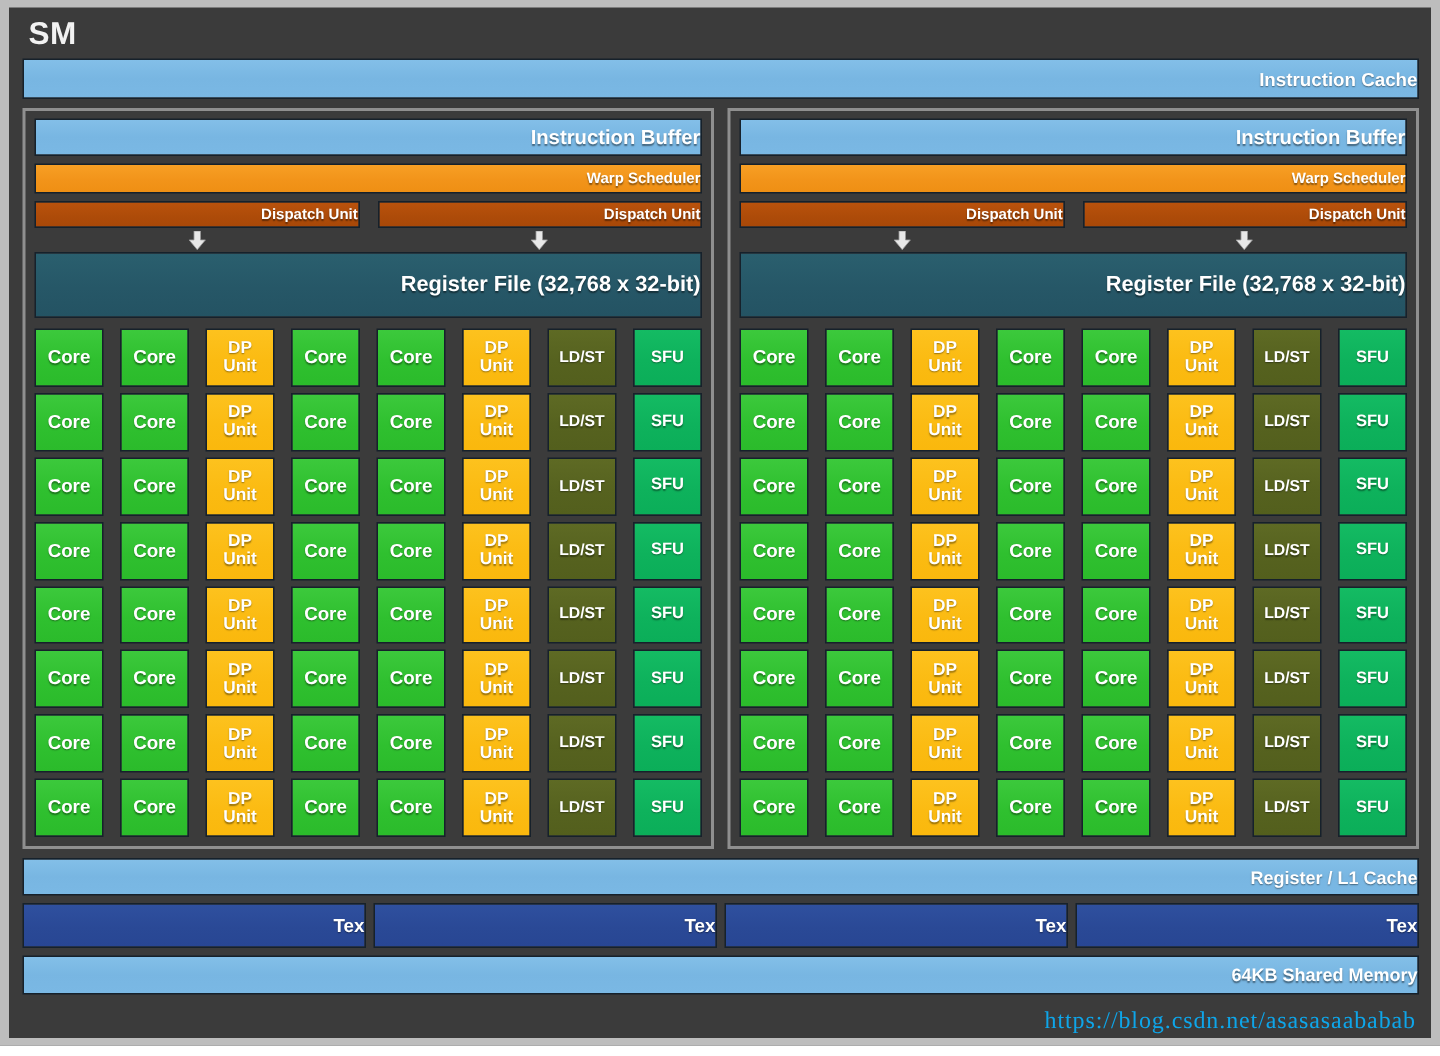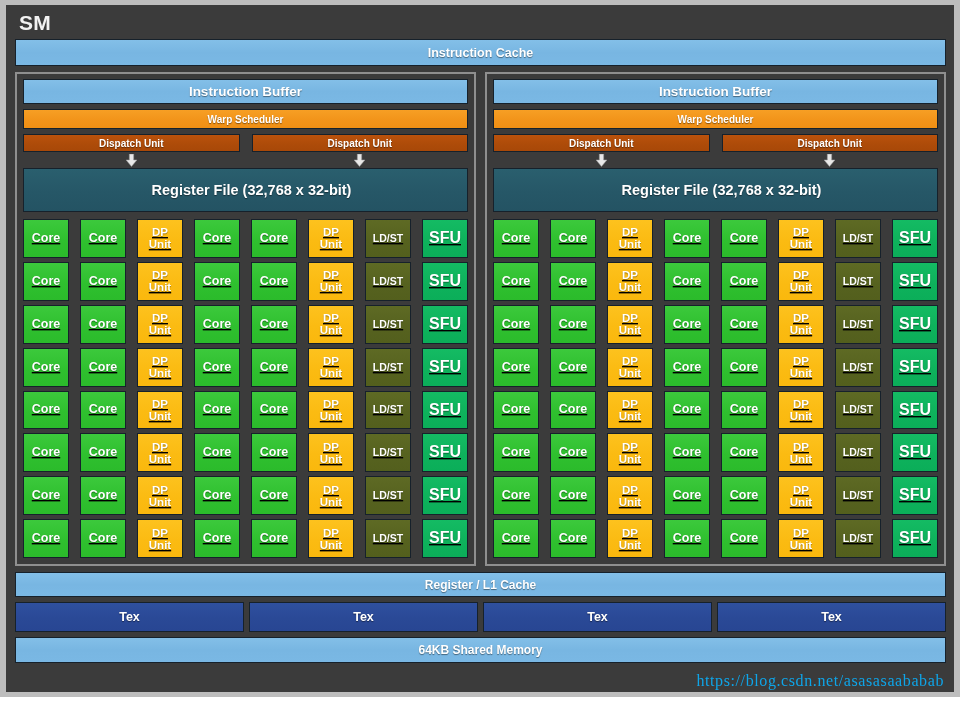--- a/index.html
+++ b/index.html
@@ -38,21 +38,21 @@
     padding-left: 4px;
     margin-bottom: 3px;
     user-select: none;
   }
 
   
   .bar {
     box-sizing: border-box;
     display: flex;
     align-items: center;
-    justify-content: center;
+    justify-content: flex-end;
     color: #ffffff;
     font-weight: bold;
     text-shadow: 0 1px 1px rgba(0,0,0,0.45);
     border: 1px solid #16212b;
     user-select: none;
   }
 
   .bar-lightblue {
     background: linear-gradient(180deg, #83bfe8 0%, #78b6e2 50%, #7ab8e4 100%);
   }
@@ -139,21 +139,20 @@
     display: flex;
     flex-direction: column;
     gap: 4px;
     flex: 1 1 auto;
   }
   .core-row {
     display: flex;
     gap: 11px;
     flex: 1 1 0;
     min-height: 0;
-    text-decoration: underline;
   }
   .cell {
     box-sizing: border-box;
     flex: 1 1 0;
     display: flex;
     align-items: center;
     justify-content: center;
     text-align: center;
     color: #ffffff;
     font-weight: bold;
@@ -170,21 +169,21 @@
     background: linear-gradient(180deg, #fdc21e 0%, #fbbb12 55%, #fab80d 100%);
     font-size: 11.5px;
   }
   .cell-ldst {
     background: linear-gradient(180deg, #5e6a24 0%, #56621f 55%, #535f1d 100%);
     font-size: 10.5px;
     align-items: center;
   }
   .cell-sfu {
     background: linear-gradient(180deg, #14bb63 0%, #0eb25c 55%, #0bae59 100%);
-    font-size: 16px;
+    font-size: 11px;
   }
   .cell .cell-line { display: block; }
 
   
   #bottom-section {
     margin-top: 6px;
   }
   #texture-l1-cache {
     height: 25px;
     font-size: 12px;

